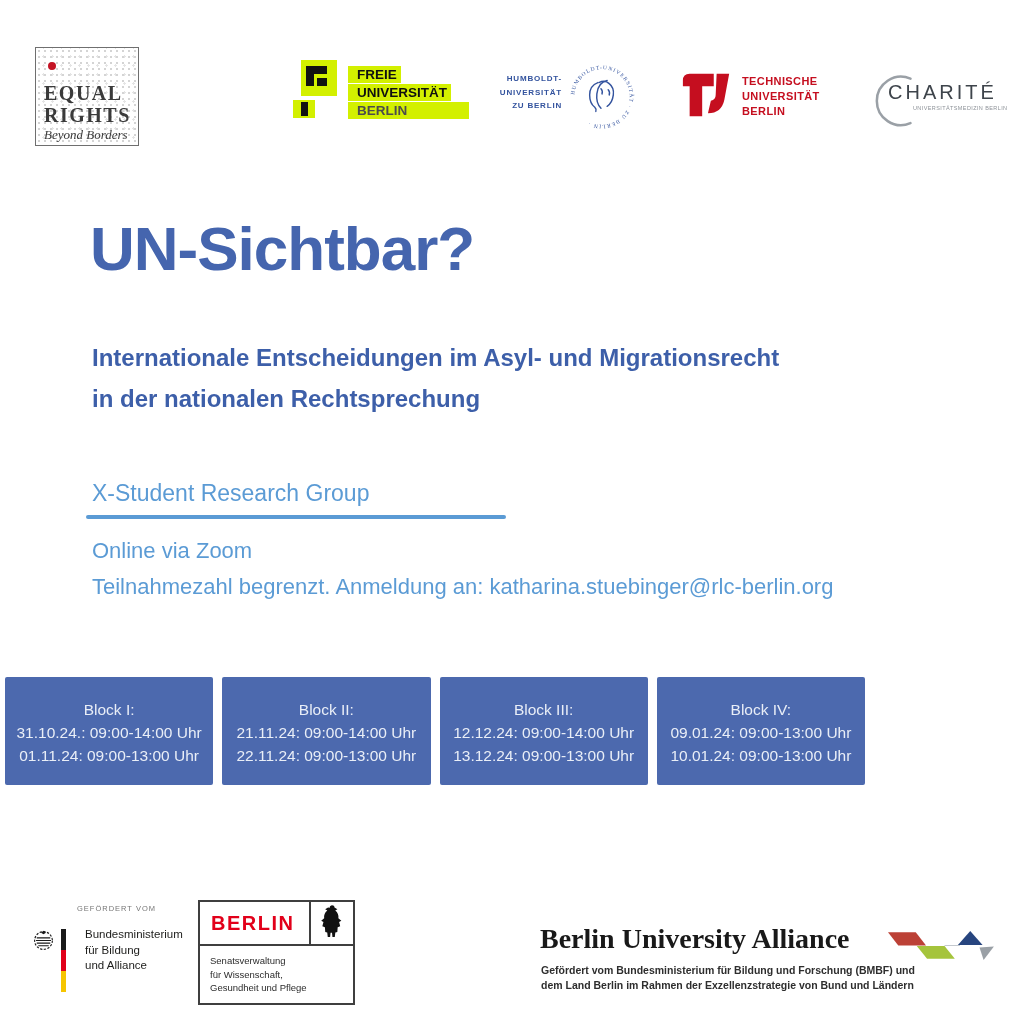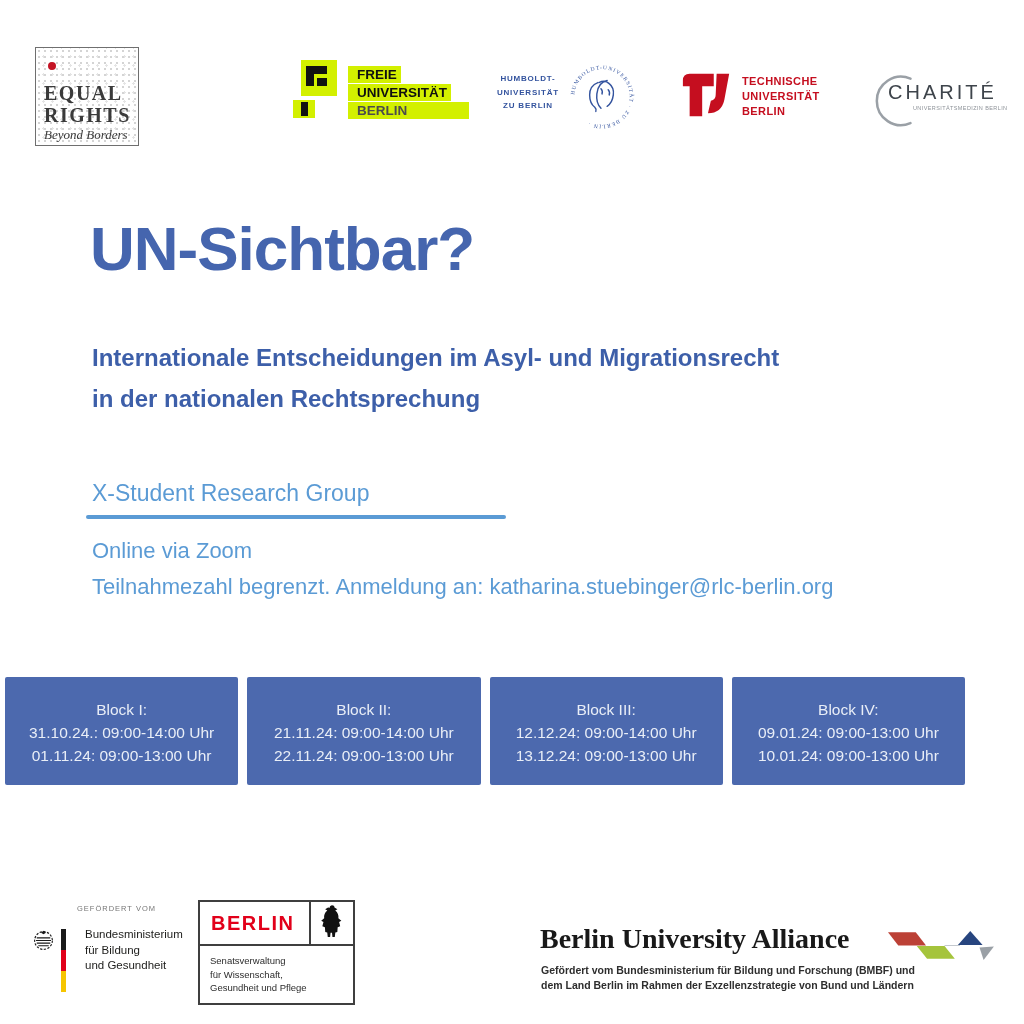--- a/index.html
+++ b/index.html
@@ -28,21 +28,21 @@
   .er-tag{ font-family:"Liberation Serif", serif; font-style:italic;
     font-size:13px; color:#3a3a3a; line-height:18px; }
 
   .fu-logo{ left:293px; top:60px; display:flex; }
   .fu-glyph{ width:46px; height:58px; }
   .fu-text{ margin-left:9px; padding-top:6px; }
   .fu-line{ display:table; background:#d3f000; color:#101010;
     font-weight:800; font-size:13.5px; padding:1px 4px 1px 9px; margin-bottom:1px; }
   .fu-line.berlin{ color:#4c4c4c; padding-right:62px; font-weight:700; }
 
-  .hu-text{ left:494px; top:72px; width:68px; text-align:center;
+  .hu-text{ left:494px; top:72px; width:68px; text-align:right;
     color:#33539e; font-weight:bold; font-size:8px; letter-spacing:0.8px;
     line-height:13.5px; }
   .hu-seal{ left:567px; top:62px; width:70px; height:70px; }
 
   .tu-glyph{ left:680px; top:71px; width:54px; height:50px; }
   .tu-text{ left:742px; top:74px; color:#c50e1f; font-weight:bold;
     font-size:11px; line-height:15px; letter-spacing:0.4px; }
 
   .charite-arc{ left:866px; top:70px; width:58px; height:58px; }
   .charite-name{ left:888px; top:81px; font-size:20px; letter-spacing:3px;
@@ -55,21 +55,21 @@
     color:#4565ae; letter-spacing:-1px; }
   .subtitle{ left:92px; top:337px; font-size:24px; font-weight:bold;
     color:#3d5fa9; line-height:41px; }
   .group{ left:92px; top:480px; font-size:23px; color:#5b9bd5; }
   .group-underline{ left:86px; top:515px; width:420px; height:4px;
     background:#5b9bd5; border-radius:2px; }
   .online{ left:92px; top:538px; font-size:22px; color:#5b9bd5; }
   .registration{ left:92px; top:574px; font-size:22px; color:#5b9bd5; }
 
   
-  .schedule{ left:5px; top:677px; width:960px; display:grid;
+  .schedule{ left:5px; top:677px; width:860px; display:grid;
     grid-template-columns:repeat(4,1fr); gap:9px; }
   .block{ height:108px; background:#4c69ae; border-radius:2px;
     color:#e9eef7; text-align:center; padding-top:21px;
     font-size:15.5px; line-height:23px; }
 
   
   .gefoerdert{ left:77px; top:904px; font-size:7.5px; letter-spacing:1px;
     color:#767676; }
   .bmbf-eagle{ left:31px; top:927px; width:25px; height:25px; }
   .flag{ left:61px; top:929px; width:4.5px; }
@@ -203,21 +203,21 @@
     <path d="M12,3.5 l2.4,2 -2.4,1.4 -2.4,-1.4 z" fill="#1a1a1a"></path>
   </svg>
   <div class="abs flag">
     <div class="f-black"></div>
       <div class="f-red"></div>
       <div class="f-gold"></div>
   </div>
   <div class="abs bmbf-text">
     <div>Bundesministerium</div>
     <div>für Bildung</div>
-    <div>und Gesundheit</div>
+    <div>und Alliance</div>
   </div>
 
   <div class="abs senat-box">
     <div class="senat-top">
       <div class="senat-city">BERLIN</div>
       <div class="senat-bear-cell">
         <svg width="22" height="36" viewBox="0 0 24 40">
           <path fill="#111111" d="M9.5,3 c0,-1.6 1.1,-2.6 2.6,-2.6 c1.5,0 2.7,1 2.7,2.5 l3.2,1.8 -2.4,1.5 c2.7,2 4,5.2 3.5,8.6 l3.3,2.6 -2.5,1.6 1.2,4.6 -2.8,1 -0.4,5.4 -2.2,0.5 -0.6,5.1 h-2.6 l-0.5,-4.9 h-1.6 l-0.5,4.9 H7.3 l-0.6,-5.1 -2.2,-0.5 -0.4,-5.4 -2.8,-1 1.2,-4.6 -2.5,-1.6 3.3,-2.6 c-0.5,-3.4 0.8,-6.6 3.5,-8.6 L4.4,4.7 7.6,2.9 z"></path>
         </svg>
       </div>

